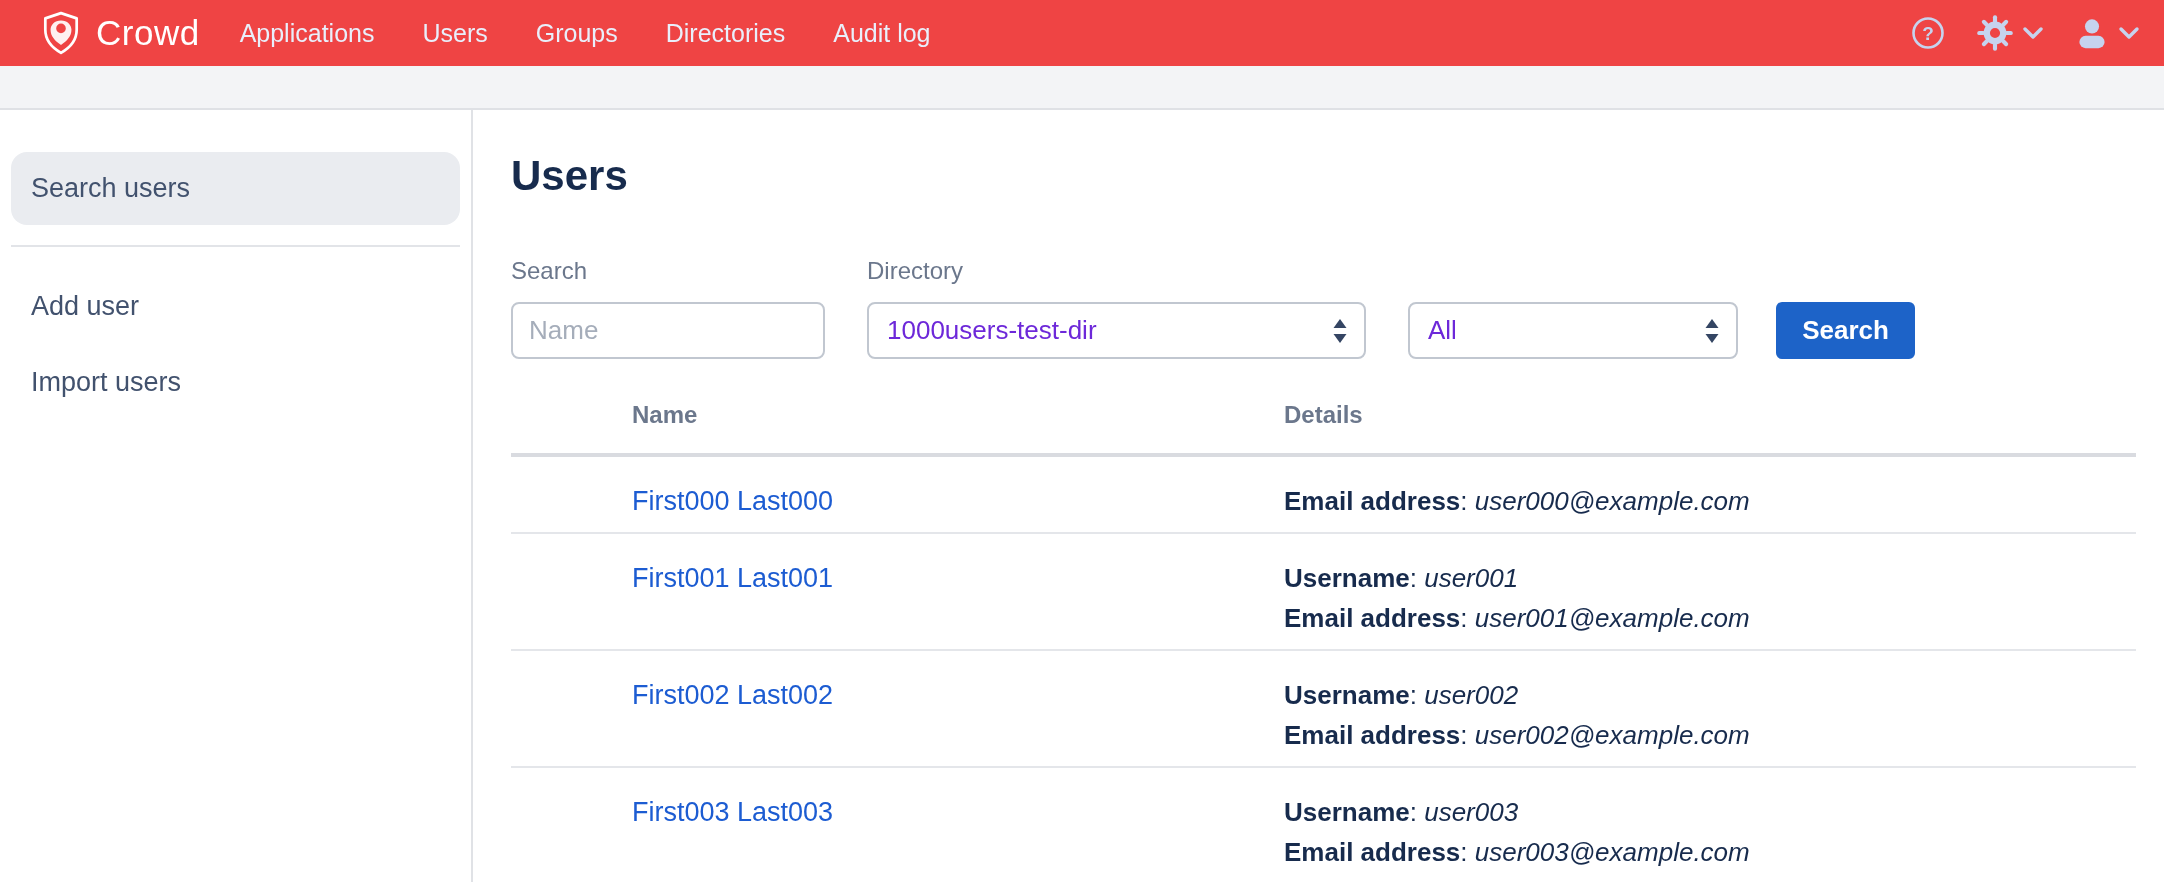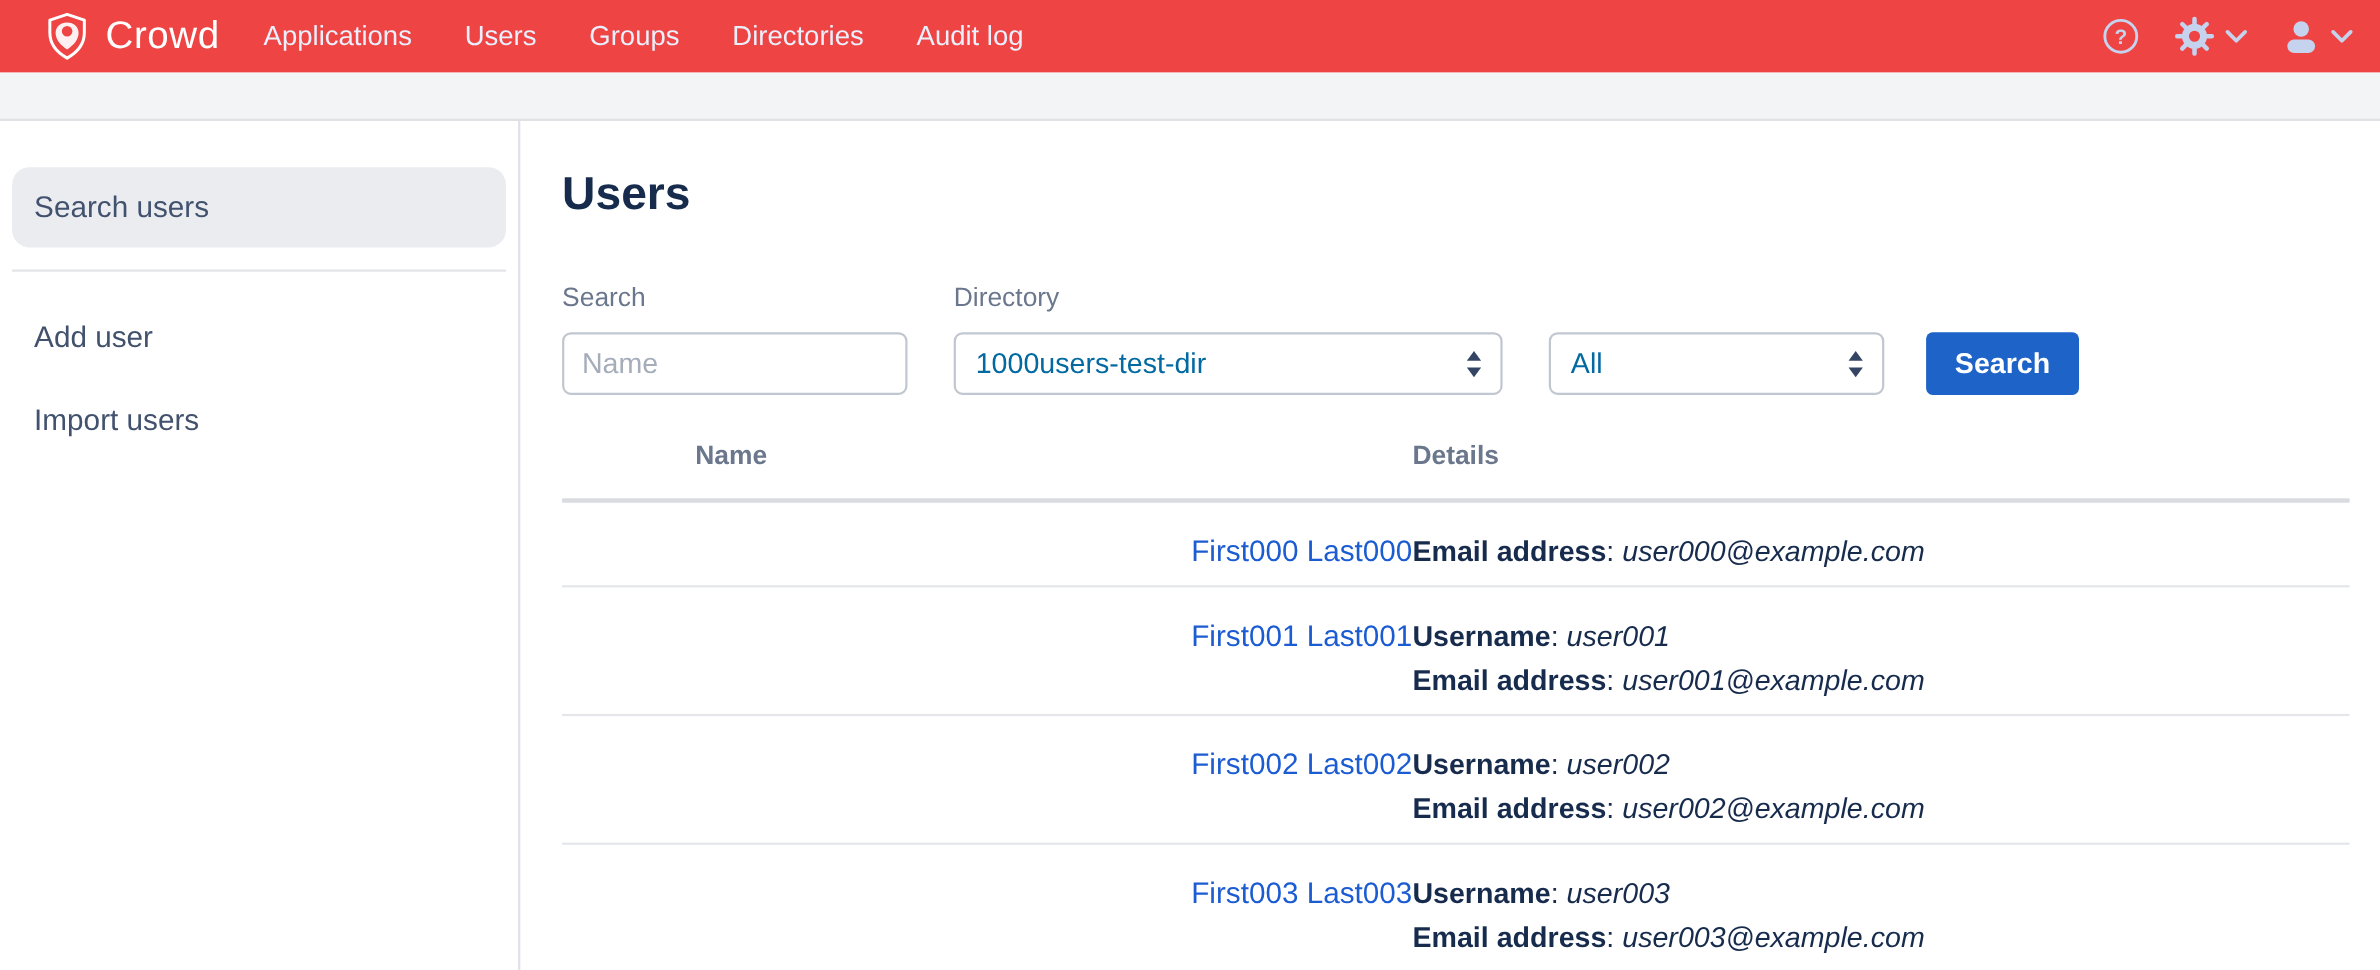--- a/index.html
+++ b/index.html
@@ -142,25 +142,25 @@
   .select {
     height: 57px;
     border: 2px solid #c1c7d0;
     border-radius: 8px;
     background: #fff;
     display: flex;
     align-items: center;
     justify-content: space-between;
     padding: 0 14px 0 18px;
     font-size: 26px;
-    color: #0369a1;
+    color: #6d28d9;
     cursor: pointer;
   }
   .select-directory { width: 499px; margin-left: 42px; }
-  .select-active   { width: 305px; margin-left: 42px; }
+  .select-active   { width: 330px; margin-left: 42px; }
   .search-btn {
     margin-left: 38px;
     width: 139px;
     height: 57px;
     background: #1d63c8;
     color: #ffffff;
     border: none;
     border-radius: 6px;
     font-family: "Liberation Sans", sans-serif;
     font-size: 26px;
@@ -181,21 +181,21 @@
     font-weight: 700;
     color: #6b778c;
   }
   .th-name { padding-left: 121px; }
   .trow {
     display: grid;
     grid-template-columns: 773px 1fr;
     padding: 24px 0 11px 0;
     border-bottom: 2px solid #e4e6ea;
   }
-  .cell-name { padding-left: 121px; text-align: right; }
+  .cell-name { padding-left: 121px; }
   .user-link {
     font-size: 27px;
     line-height: 40px;
     color: #1c5cd2;
     text-decoration: none;
     cursor: pointer;
   }
   .detail-line {
     font-size: 26px;
     line-height: 40px;

